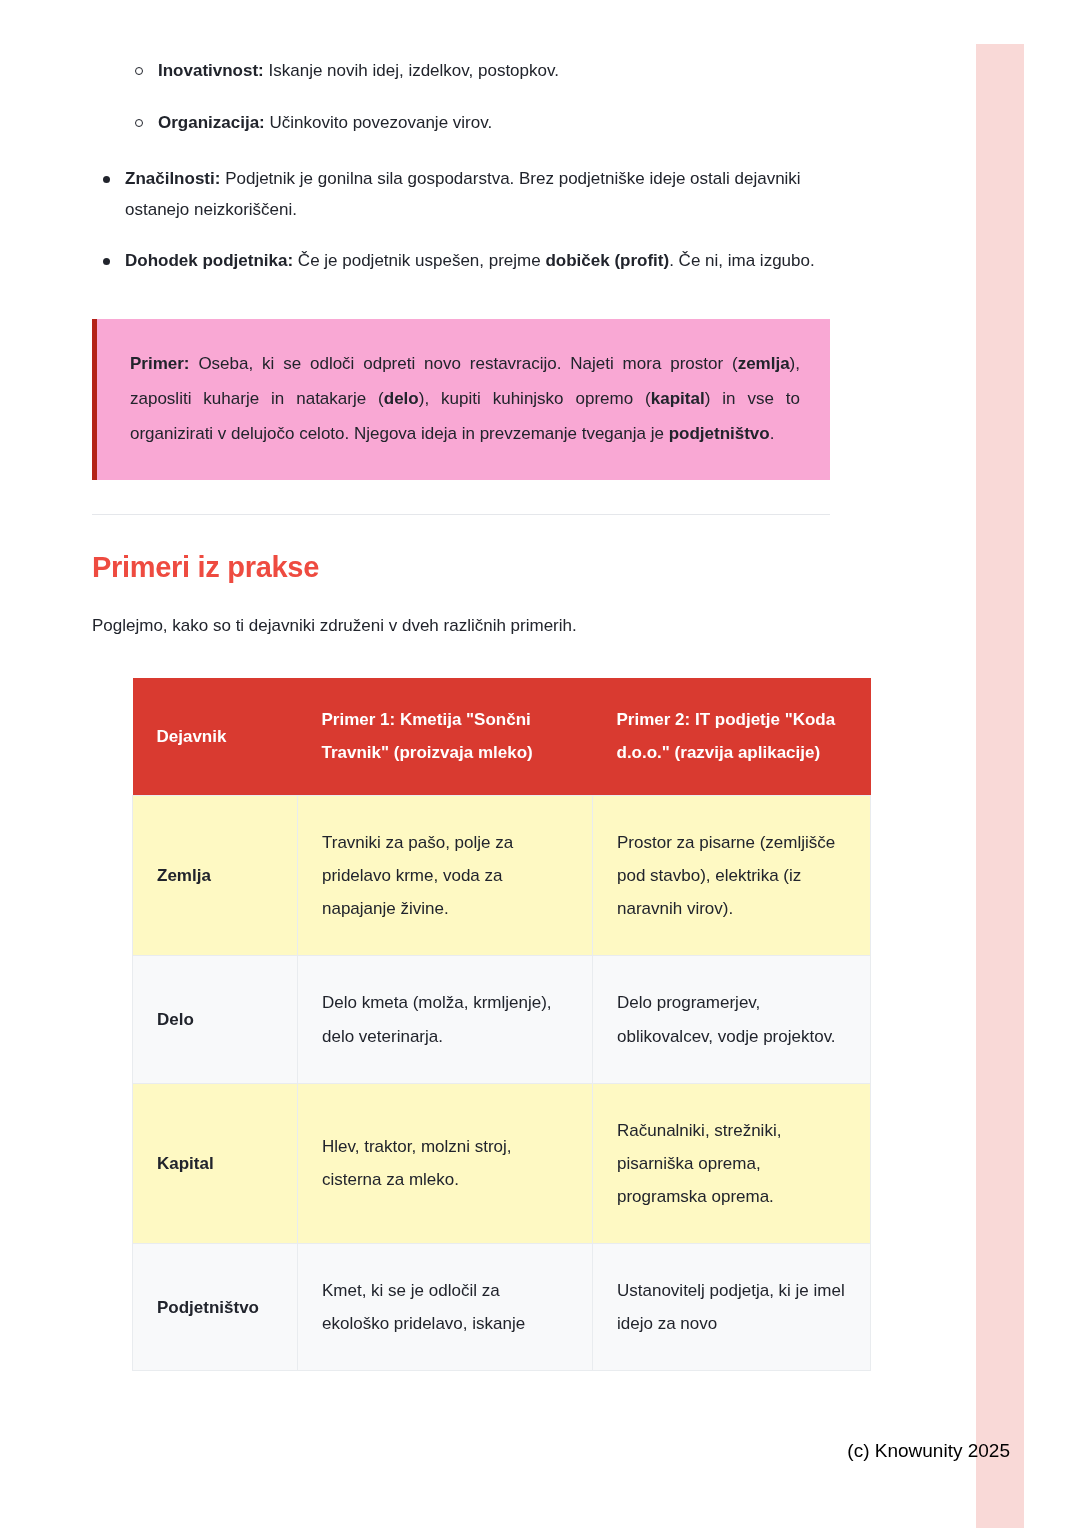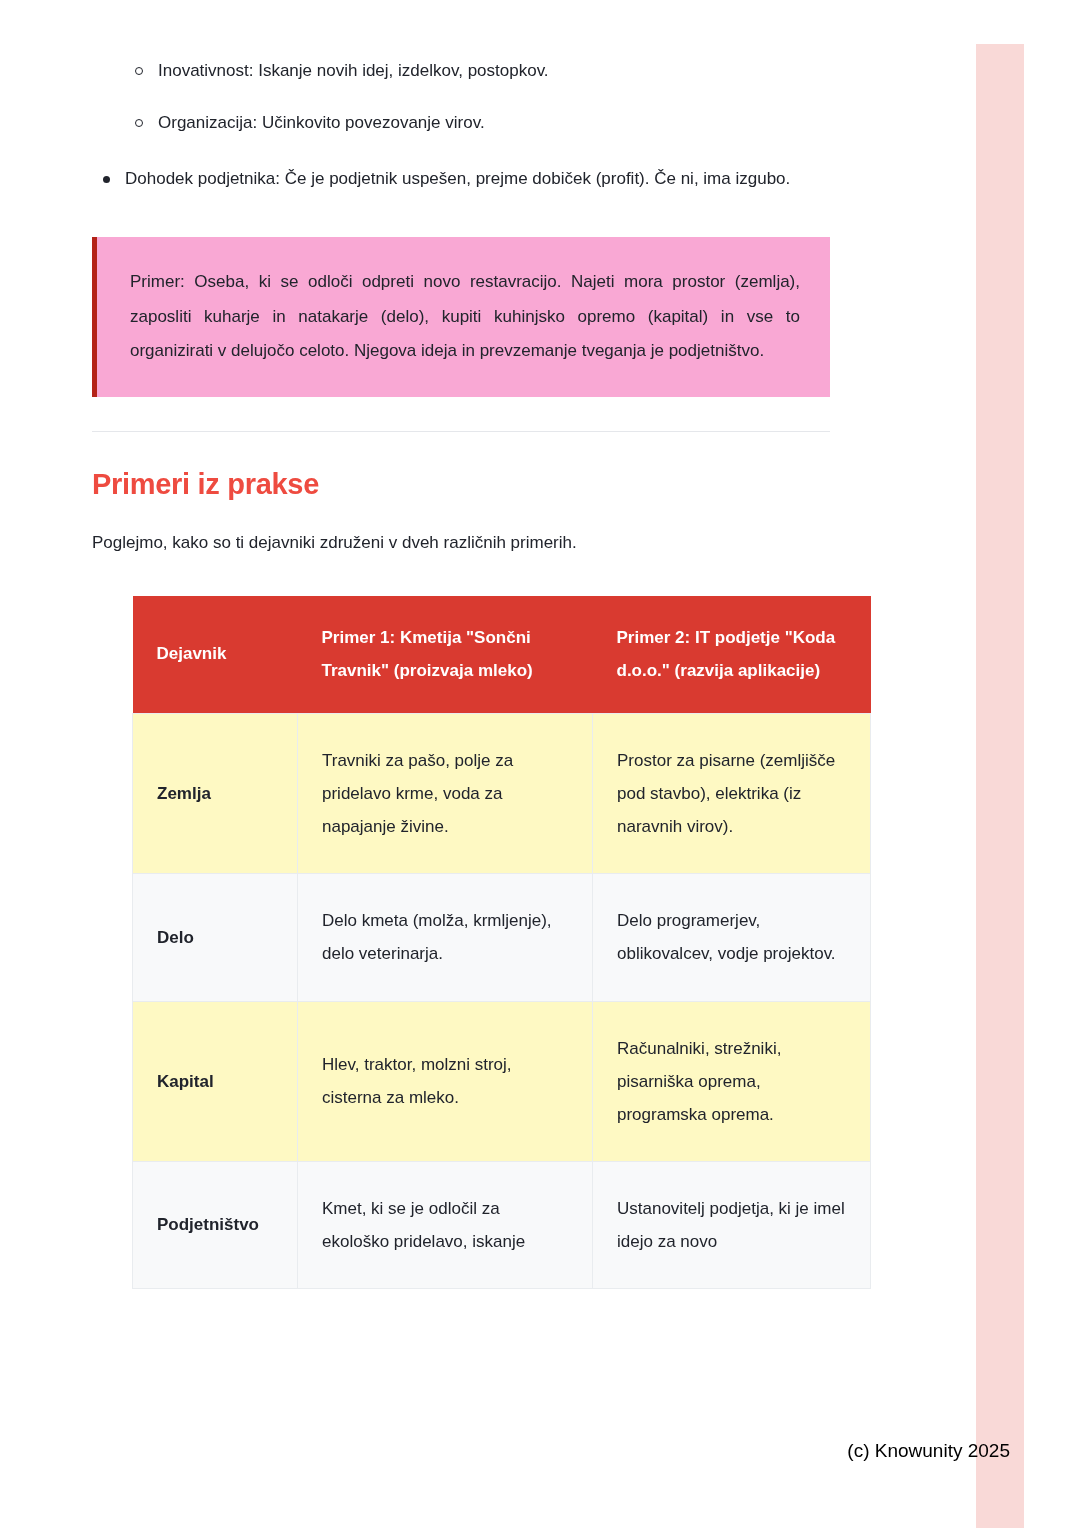--- a/index.html
+++ b/index.html
@@ -51,21 +51,21 @@
     margin-top: 11px;
   }
   .bullet-dot {
     flex: none;
     width: 7px; height: 7px;
     background: #21242c;
     border-radius: 50%;
     margin-top: 12px;
   }
   li.note-item .item-text { display: block; }
-  strong, .bold { font-weight: normal; }
+  strong, .bold { font-weight: bold; }
 
   
   .callout {
     margin-top: 42px;
     background: #f9a8d4;
     border-left: 5px solid #b42318;
     padding: 28px 30px 28px 33px;
   }
   .callout-text {
     font-size: 17px;
@@ -149,20 +149,24 @@
       </li>
       <li class="note-item">
         <span class="bullet-circle"></span>
         <span class="item-text"><strong>Organizacija:</strong><span> Učinkovito povezovanje virov.</span></span>
       </li>
     </ul>
 
     <ul class="notes-list main-list">
       <li class="note-item">
         <span class="bullet-dot"></span>
+        <span class="item-text"><strong>Značilnosti:</strong><span> Podjetnik je gonilna sila gospodarstva. Brez podjetniške ideje ostali dejavniki ostanejo neizkoriščeni.</span></span>
+      </li>
+      <li class="note-item">
+        <span class="bullet-dot"></span>
         <span class="item-text"><strong>Dohodek podjetnika:</strong><span> Če je podjetnik uspešen, prejme </span><strong>dobiček (profit)</strong><span>. Če ni, ima izgubo.</span></span>
       </li>
     </ul>
 
     <div class="callout">
       <p class="callout-text"><strong>Primer:</strong><span> Oseba, ki se odloči odpreti novo restavracijo. Najeti mora prostor (</span><strong>zemlja</strong><span>), zaposliti kuharje in natakarje (</span><strong>delo</strong><span>), kupiti kuhinjsko opremo (</span><strong>kapital</strong><span>) in vse to organizirati v delujočo celoto. Njegova ideja in prevzemanje tveganja je </span><strong>podjetništvo</strong><span>.</span></p>
     </div>
 
     <hr class="divider">
 

